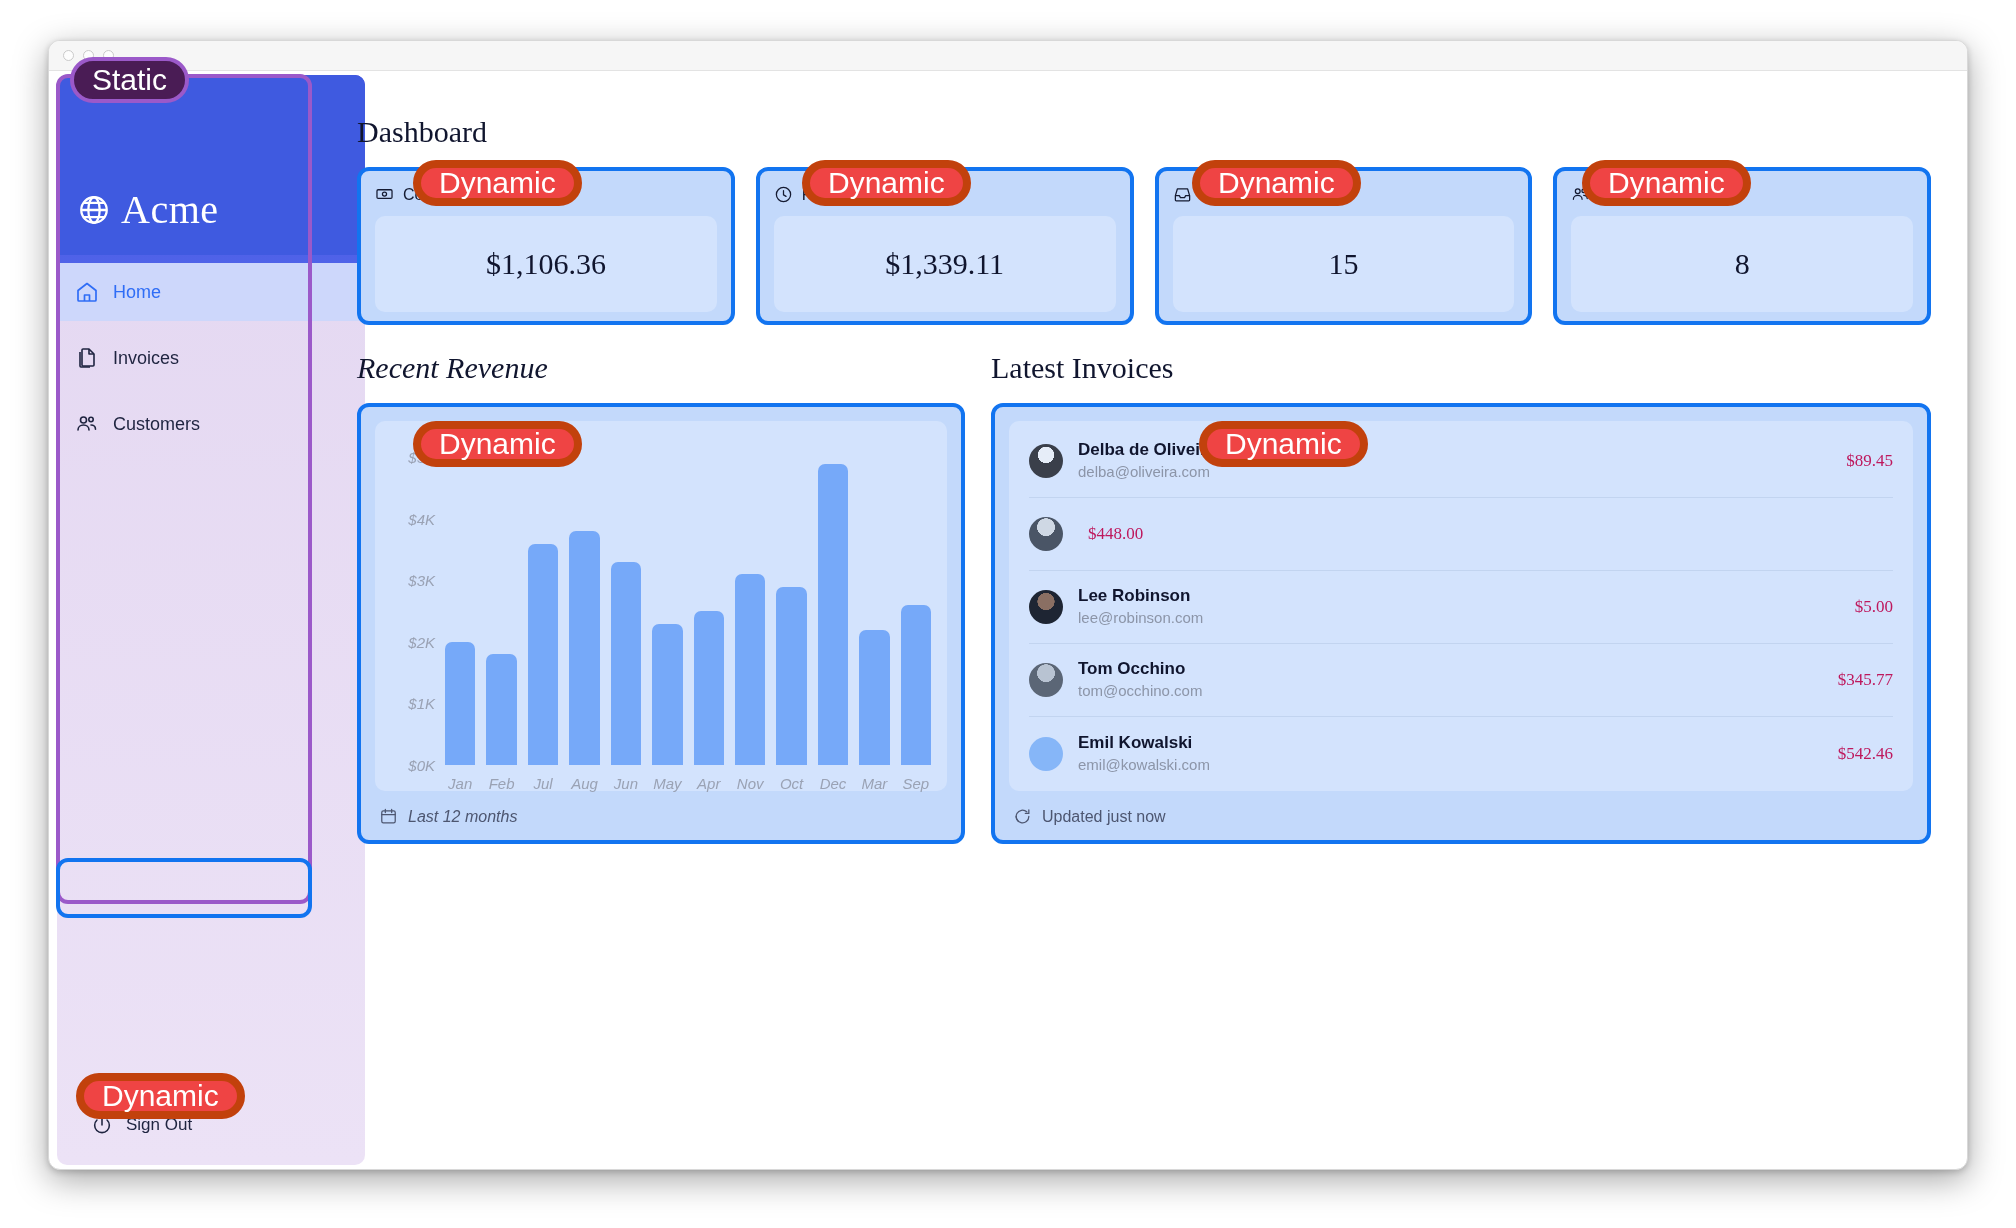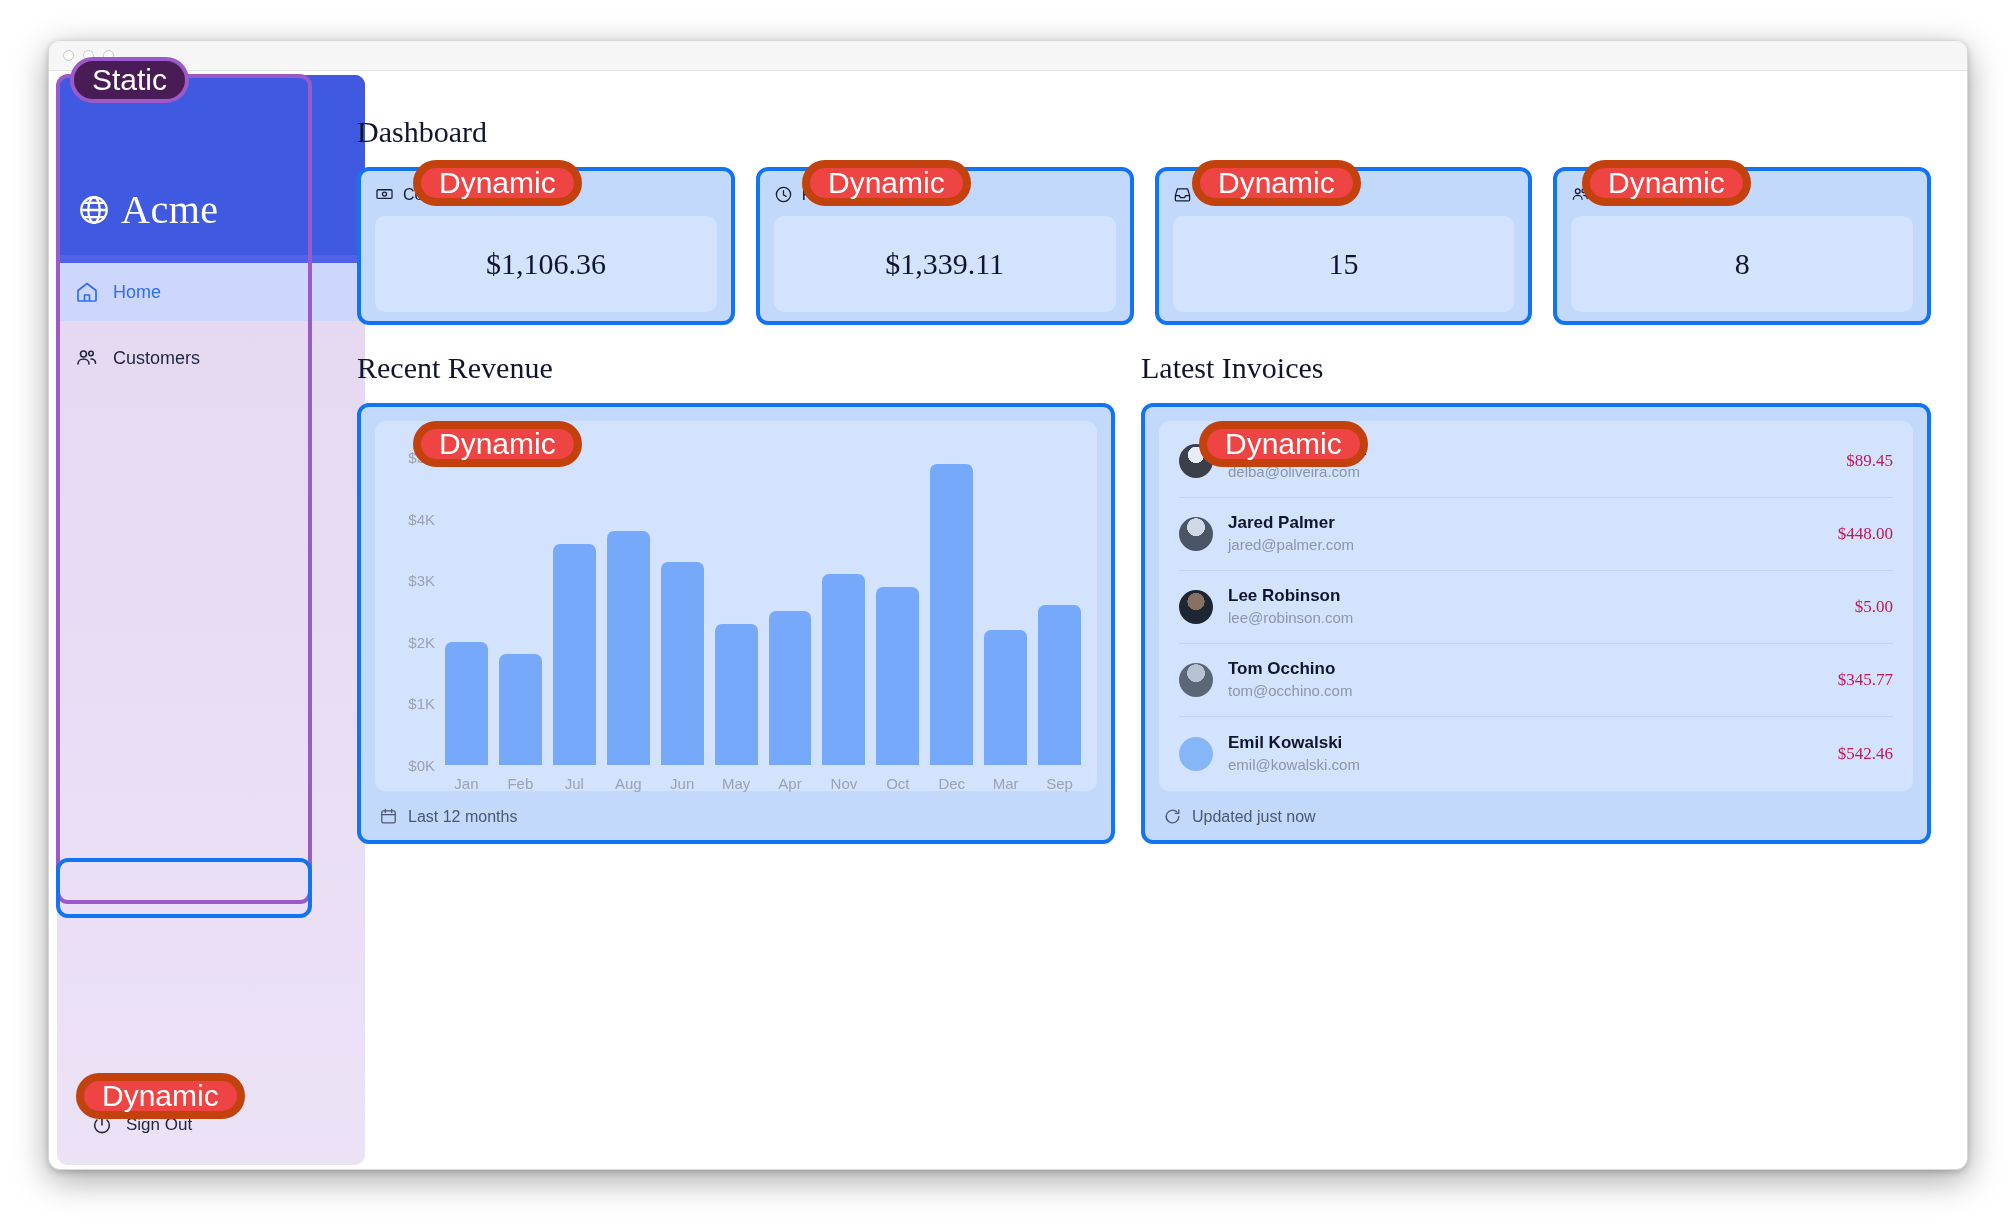--- a/index.html
+++ b/index.html
@@ -81,21 +81,21 @@
   .card-head { display: flex; align-items: center; gap: 9px; color: #151b32; font-size: 16px; }
   .card-body {
     margin-top: 12px; height: 96px;
     background: #d3e3fd; border-radius: 10px;
     display: flex; align-items: center; justify-content: center;
     font-family: "Liberation Serif", serif;
     font-size: 30px; color: #10152e;
   }
 
   .lower { display: flex; gap: 26px; margin-top: 26px; }
-  .col-chart { width: 758px; }
+  .col-chart { width: 608px; font-style: italic; }
   .col-invoices { flex: 1 1 0; }
 
   .panel {
     background: #c3d9fb; border: 4px solid #1274f0; border-radius: 12px;
     padding: 14px; position: relative;
   }
   .chart-inner {
     background: #d3e3fd; border-radius: 10px;
     height: 370px; padding: 18px 16px 0 16px;
     display: flex;
@@ -199,20 +199,30 @@
         <div class="navitem active">
           <span class="ico">
             <svg width="24" height="24" viewBox="0 0 24 24" fill="none" stroke="#2f6df6" stroke-width="1.7" stroke-linejoin="round">
               <path d="M3 10.5 12 3.5l9 7V20a1 1 0 0 1-1 1H4a1 1 0 0 1-1-1z"></path>
               <path d="M9.5 21v-6h5v6"></path>
             </svg>
           </span>
           <span>Home</span>
         </div>
 
+        <div class="navitem">
+          <span class="ico">
+            <svg width="24" height="24" viewBox="0 0 24 24" fill="none" stroke="#1f2440" stroke-width="1.6" stroke-linejoin="round">
+              <path d="M8 3h6l5 5v11a1 1 0 0 1-1 1H8a1 1 0 0 1-1-1V4a1 1 0 0 1 1-1z"></path>
+              <path d="M14 3v5h5"></path>
+              <path d="M5 6v14a1 1 0 0 0 1 1h9"></path>
+            </svg>
+          </span>
+          <span>Invoices</span>
+        </div>
 
         <div class="navitem">
           <span class="ico">
             <svg width="24" height="24" viewBox="0 0 24 24" fill="none" stroke="#1f2440" stroke-width="1.6" stroke-linecap="round">
               <circle cx="8.5" cy="8" r="3"></circle>
               <circle cx="16" cy="7.5" r="2.2"></circle>
               <path d="M3 18c0-3 2.5-5 5.5-5s5.5 2 5.5 5"></path>
               <path d="M16 13c2.6 0 4.5 1.8 4.5 4.2"></path>
             </svg>
           </span>
@@ -381,24 +391,20 @@
                 <div class="inv-row">
                   <div class="avatar a1"></div>
                   <div class="inv-text">
                     <div class="inv-name">Delba de Oliveira</div>
                     <div class="inv-email">delba@oliveira.com</div>
                   </div>
                   <div class="inv-amount">$89.45</div>
                 </div>
                 <div class="inv-row">
                   <div class="avatar a2"></div>
-                  <div class="inv-text">
-                    <div class="inv-name">Jared Palmer</div>
-                    <div class="inv-email">jared@palmer.com</div>
-                  </div>
                   <div class="inv-amount">$448.00</div>
                 </div>
                 <div class="inv-row">
                   <div class="avatar a3"></div>
                   <div class="inv-text">
                     <div class="inv-name">Lee Robinson</div>
                     <div class="inv-email">lee@robinson.com</div>
                   </div>
                   <div class="inv-amount">$5.00</div>
                 </div>

